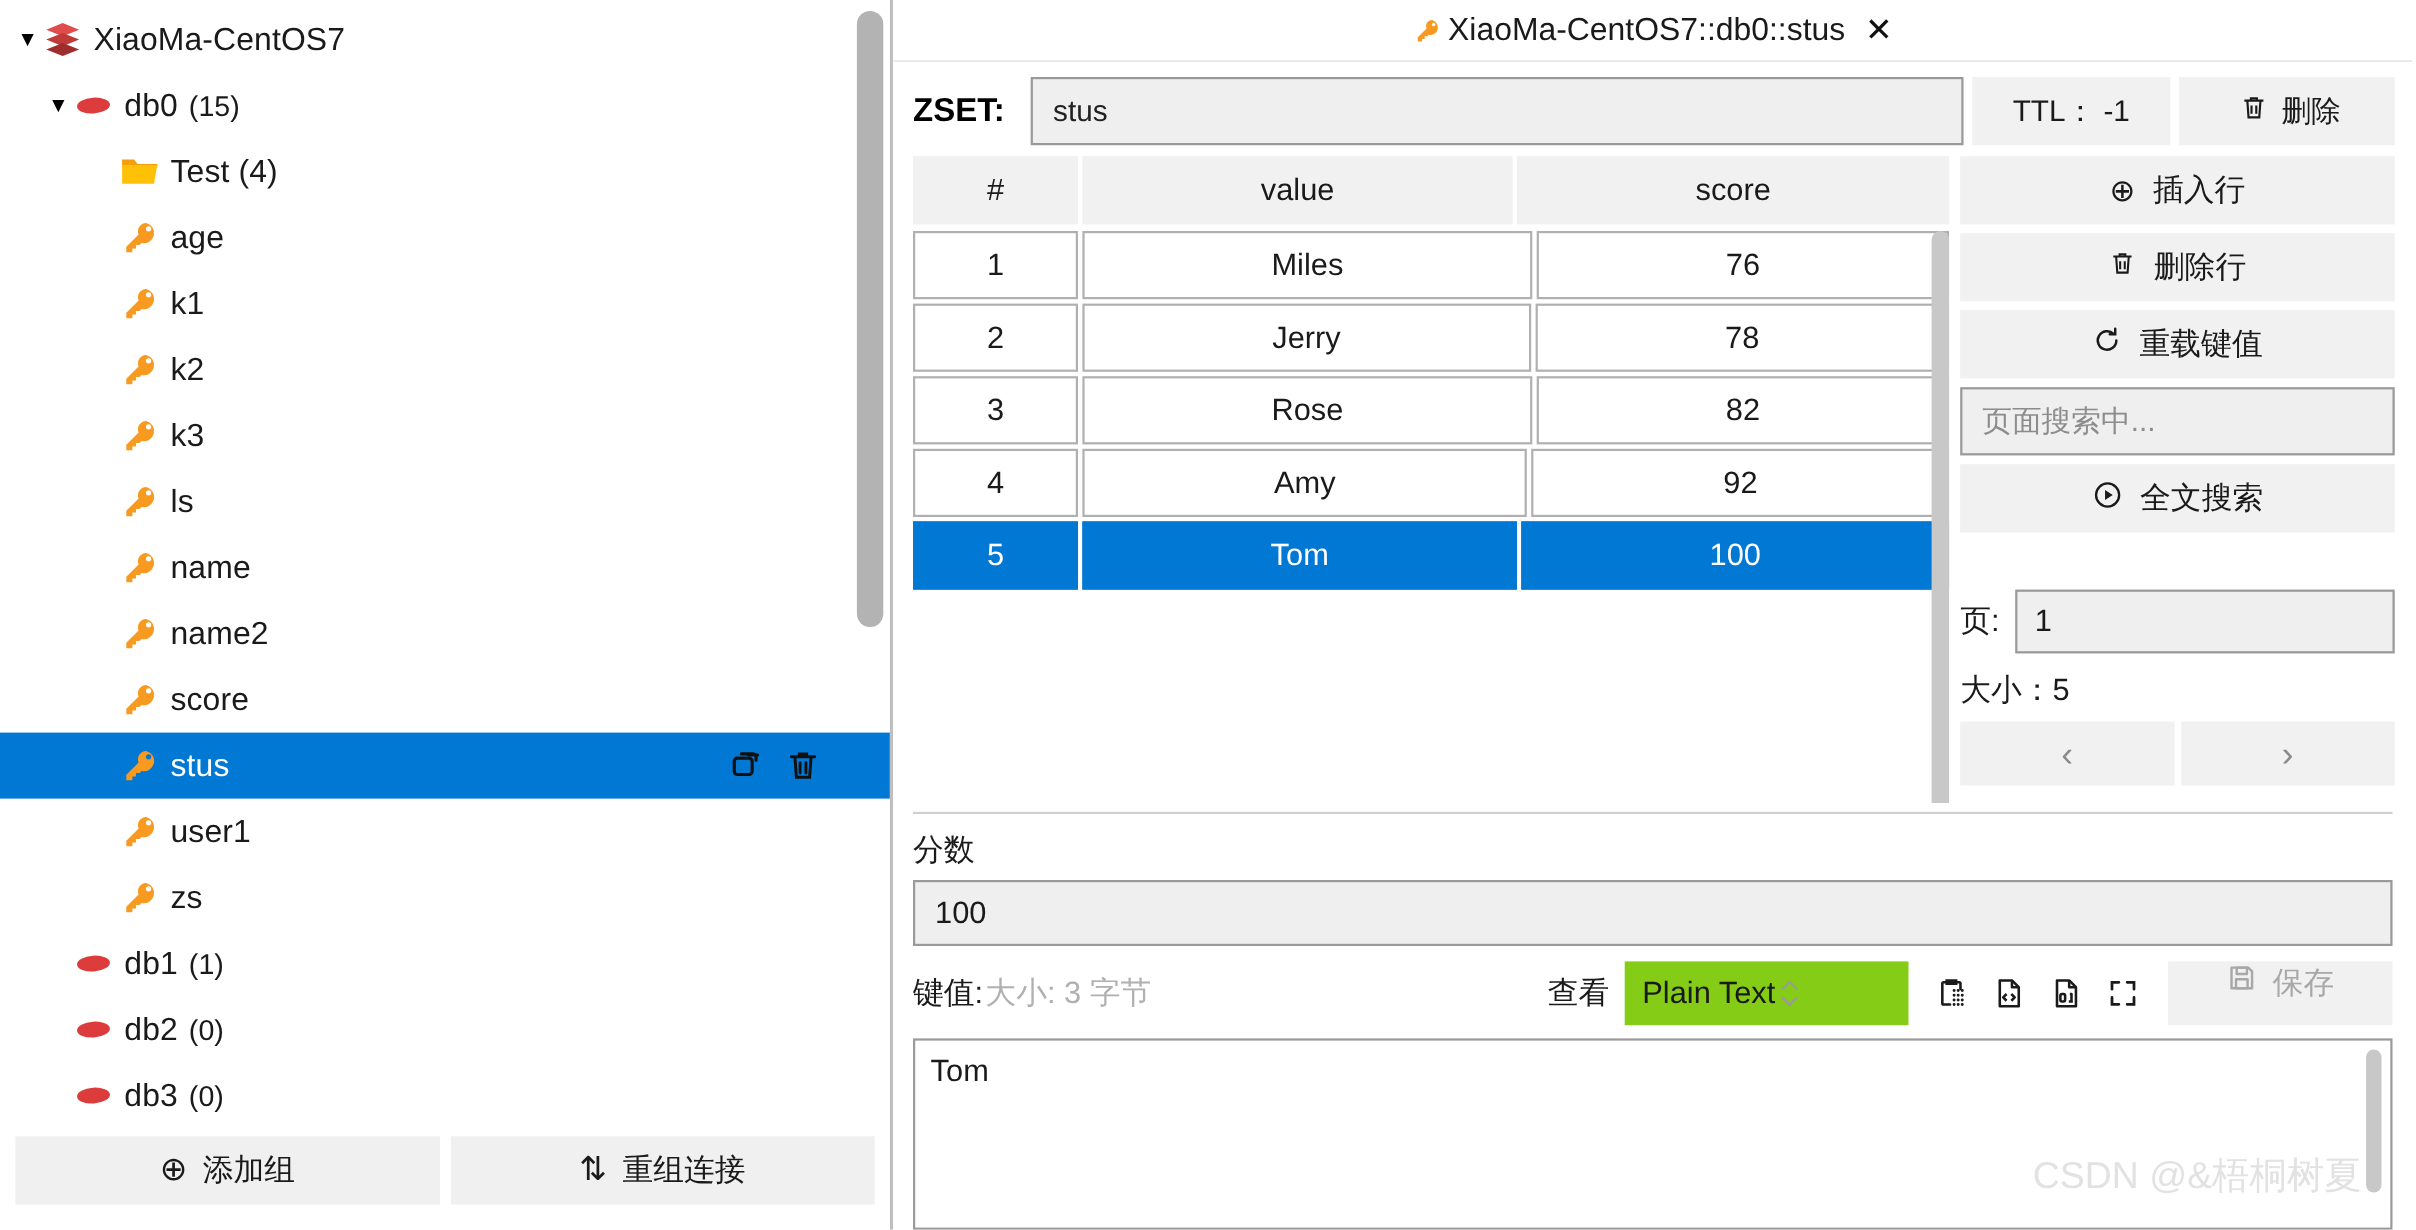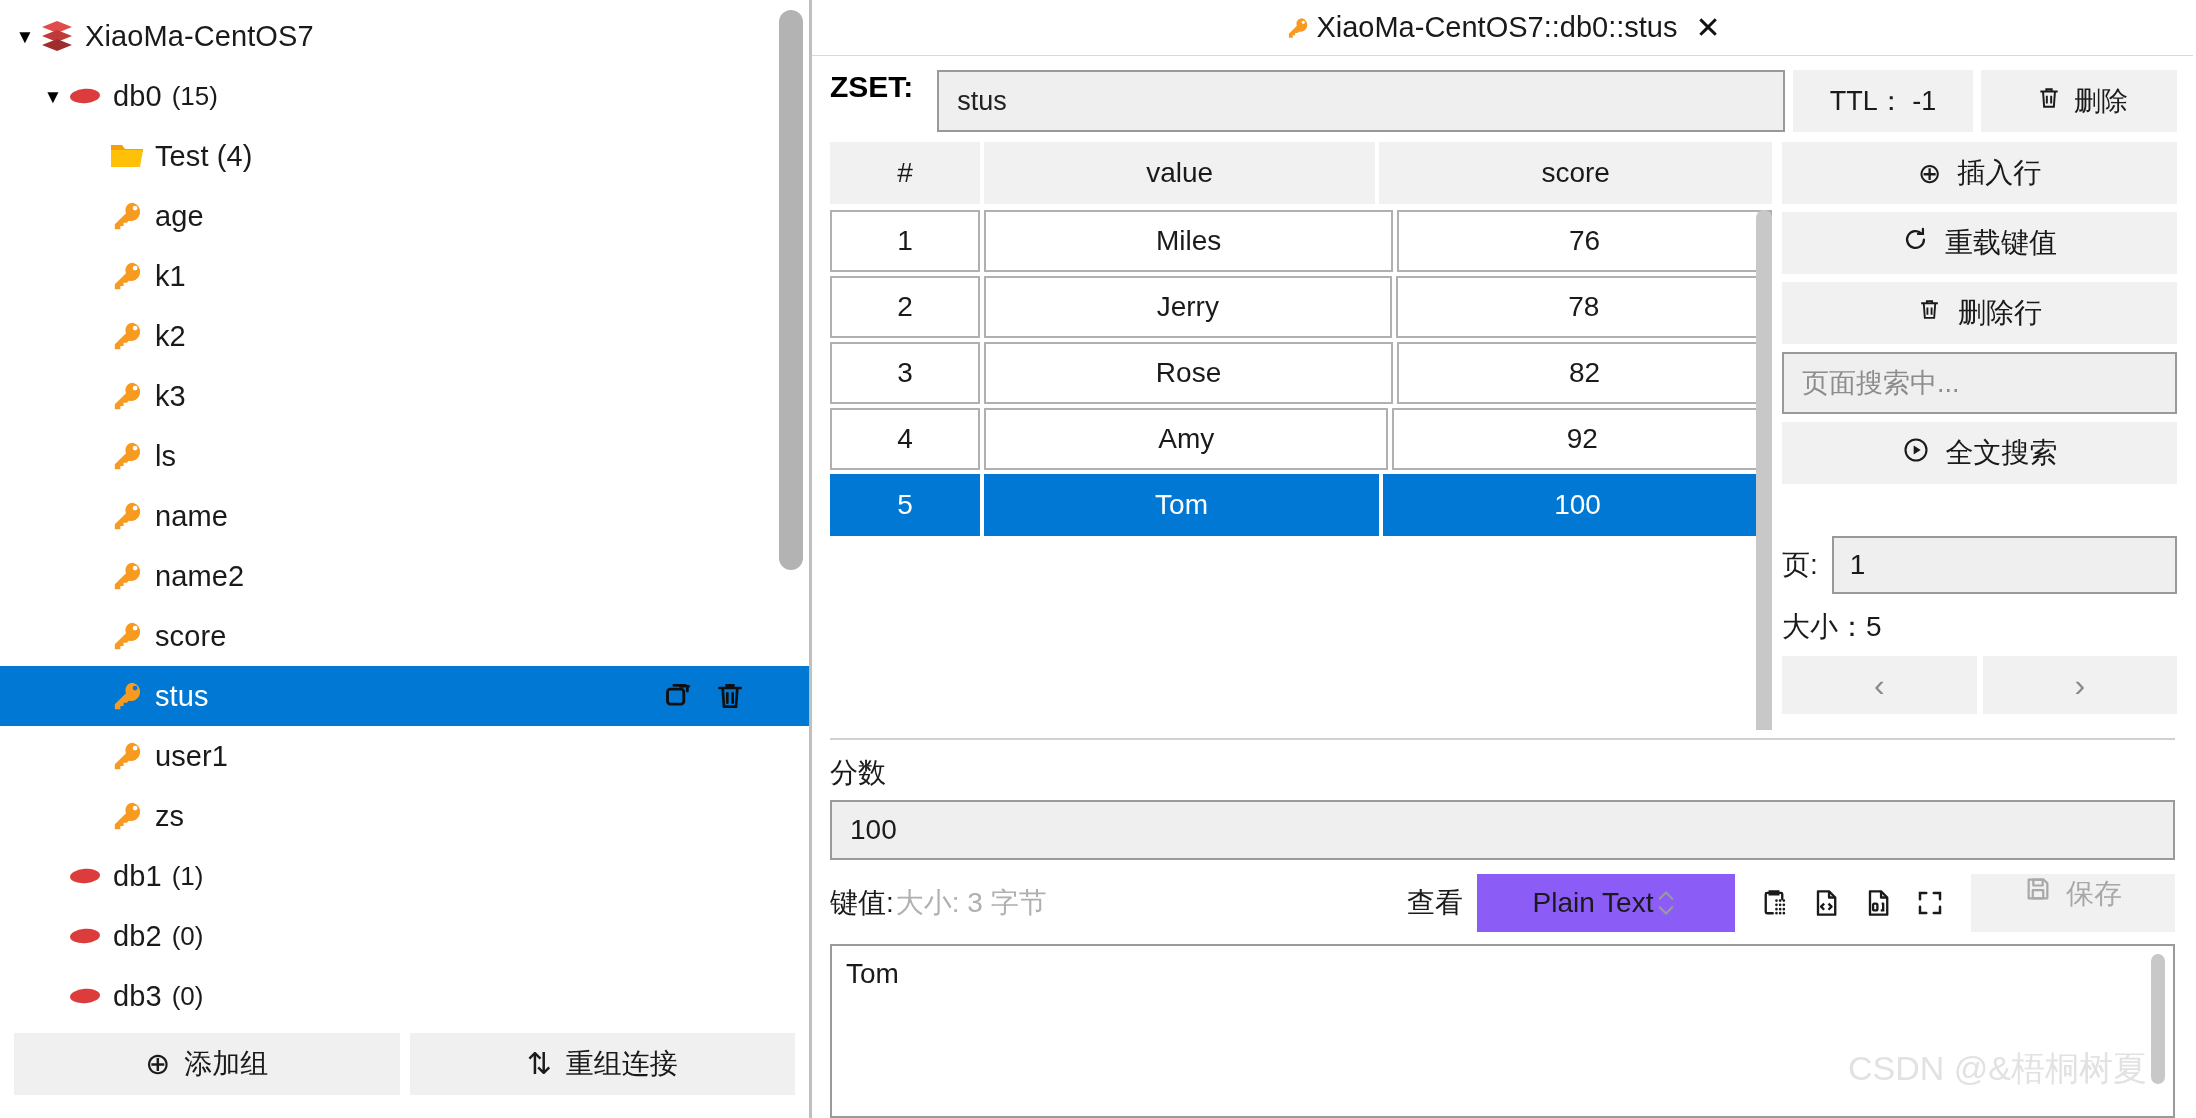--- a/index.html
+++ b/index.html
@@ -163,21 +163,21 @@
     margin-left: 14px;
     font-size: 30px;
     line-height: 1;
     color: #111;
     cursor: pointer;
   }
 
   
   .key-header {
     display: flex;
-    align-items: flex-start;
+    align-items: center;
     padding: 14px 16px 10px 18px;
     gap: 0;
   }
   .zset-label {
     font-size: 30px;
     font-weight: bold;
     color: #000;
     margin-right: 24px;
     white-space: nowrap;
   }
@@ -393,28 +393,28 @@
     margin-top: 12px;
     gap: 0;
   }
   .kv-label { font-size: 28px; color: #1a1a1a; white-space: nowrap; }
   .kv-size { font-size: 28px; color: #b0b0b0; white-space: nowrap; margin-left: 2px; }
   .tb-spacer { flex: 1 1 auto; }
   .view-label { font-size: 28px; color: #1a1a1a; margin-right: 14px; white-space: nowrap; }
   .view-select {
     width: 258px;
     height: 58px;
-    background: #8b5cf6;
+    background: #84cc16;
     display: flex;
     align-items: center;
     padding: 0 16px;
     font-size: 28px;
     color: #1a1a1a;
     cursor: pointer;
-    justify-content: center;
+    justify-content: flex-start;
     font-family: inherit;
   }
   .spinner { display: flex; flex-direction: column; line-height: 0.55; color: #9a9a9a; font-size: 24px; }
   .tb-icons { display: flex; align-items: center; gap: 14px; margin-left: 20px; }
   .tb-icons .ti { width: 38px; height: 38px; display: inline-flex; align-items: center; justify-content: center; cursor: pointer; }
   .save-btn {
     width: 204px; height: 58px;
     background: #f1f1f1;
     display: flex; align-items: flex-start; justify-content: center;
     gap: 14px;
@@ -729,35 +729,35 @@
         </div>
       </div>
 
       <div class="side-buttons">
         <button class="side-btn">
           <span>⊕</span>
           <span>插入行</span>
         </button>
         <button class="side-btn">
           <span>
+            <svg width="25" height="27" viewBox="0 0 24 24" fill="none" stroke="#1a1a1a" stroke-width="1.8">
+              <path d="M4 6h16M9.5 6V4h5v2M6.5 6l1 14h9l1-14"></path>
+              <path d="M10 10v7M14 10v7"></path>
+            </svg>
+          </span>
+          <span>删除行</span>
+        </button>
+        <button class="side-btn">
+          <span>
             <svg width="27" height="27" viewBox="0 0 24 24" fill="none" stroke="#1a1a1a" stroke-width="2" stroke-linecap="round">
               <path d="M19.5 12a7.5 7.5 0 1 1-2.2-5.3"></path>
               <path d="M18.6 2.6v4.4h-4.4"></path>
             </svg>
           </span>
           <span>重载键值</span>
-        </button>
-        <button class="side-btn">
-          <span>
-            <svg width="25" height="27" viewBox="0 0 24 24" fill="none" stroke="#1a1a1a" stroke-width="1.8">
-              <path d="M4 6h16M9.5 6V4h5v2M6.5 6l1 14h9l1-14"></path>
-              <path d="M10 10v7M14 10v7"></path>
-            </svg>
-          </span>
-          <span>删除行</span>
         </button>
         <div class="side-search">页面搜索中...</div>
         <button class="side-btn">
           <span>
             <svg width="28" height="28" viewBox="0 0 24 24" fill="none" stroke="#1a1a1a" stroke-width="1.8">
               <circle cx="12" cy="12" r="9"></circle>
               <path d="M10 8.2l6 3.8-6 3.8z" fill="#1a1a1a" stroke="none"></path>
             </svg>
           </span>
           <span>全文搜索</span>

